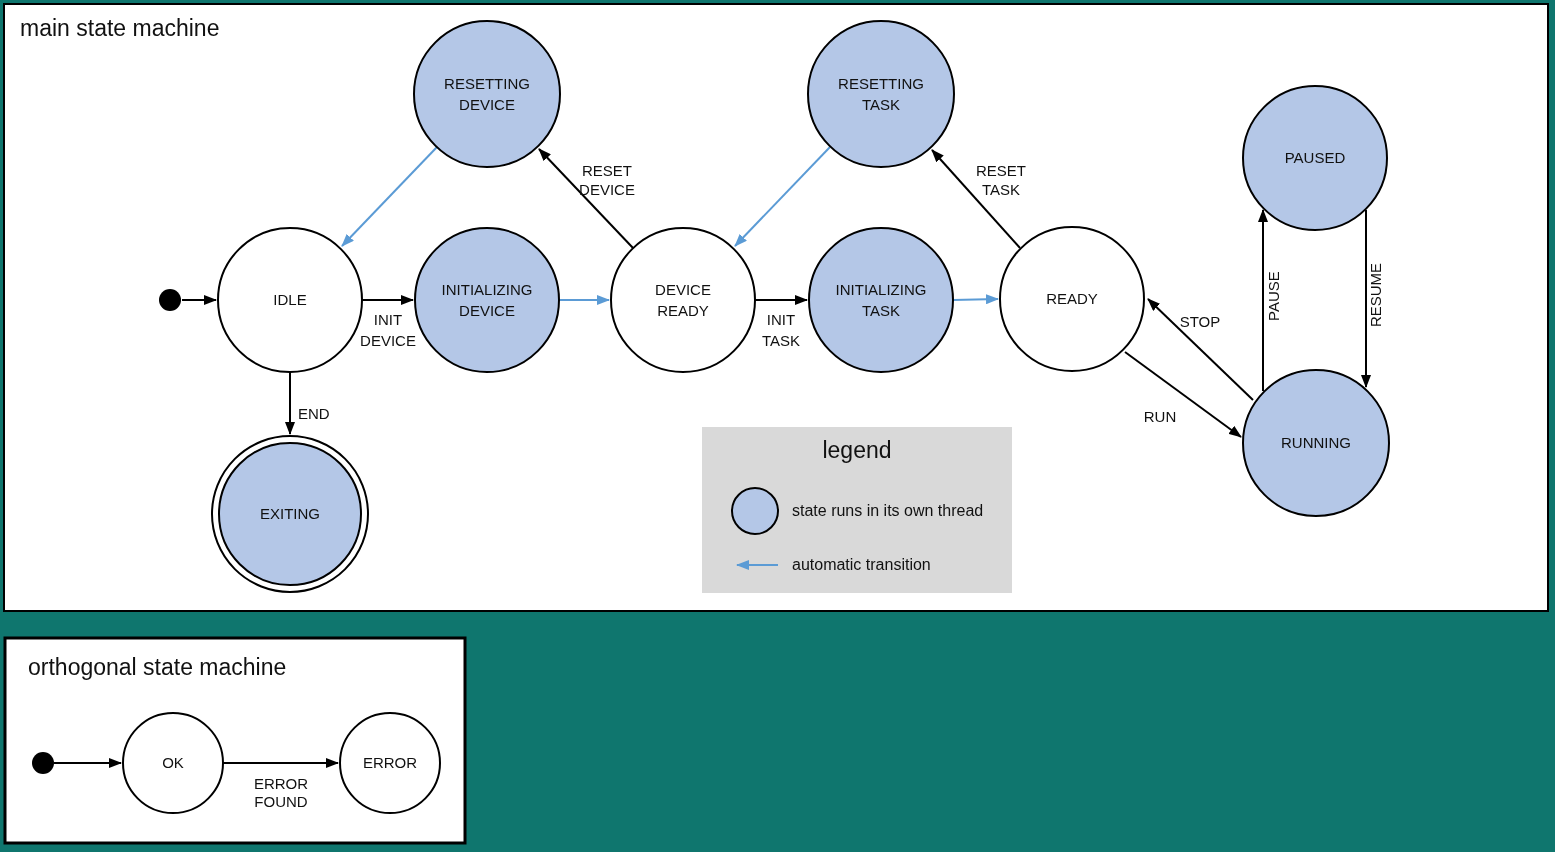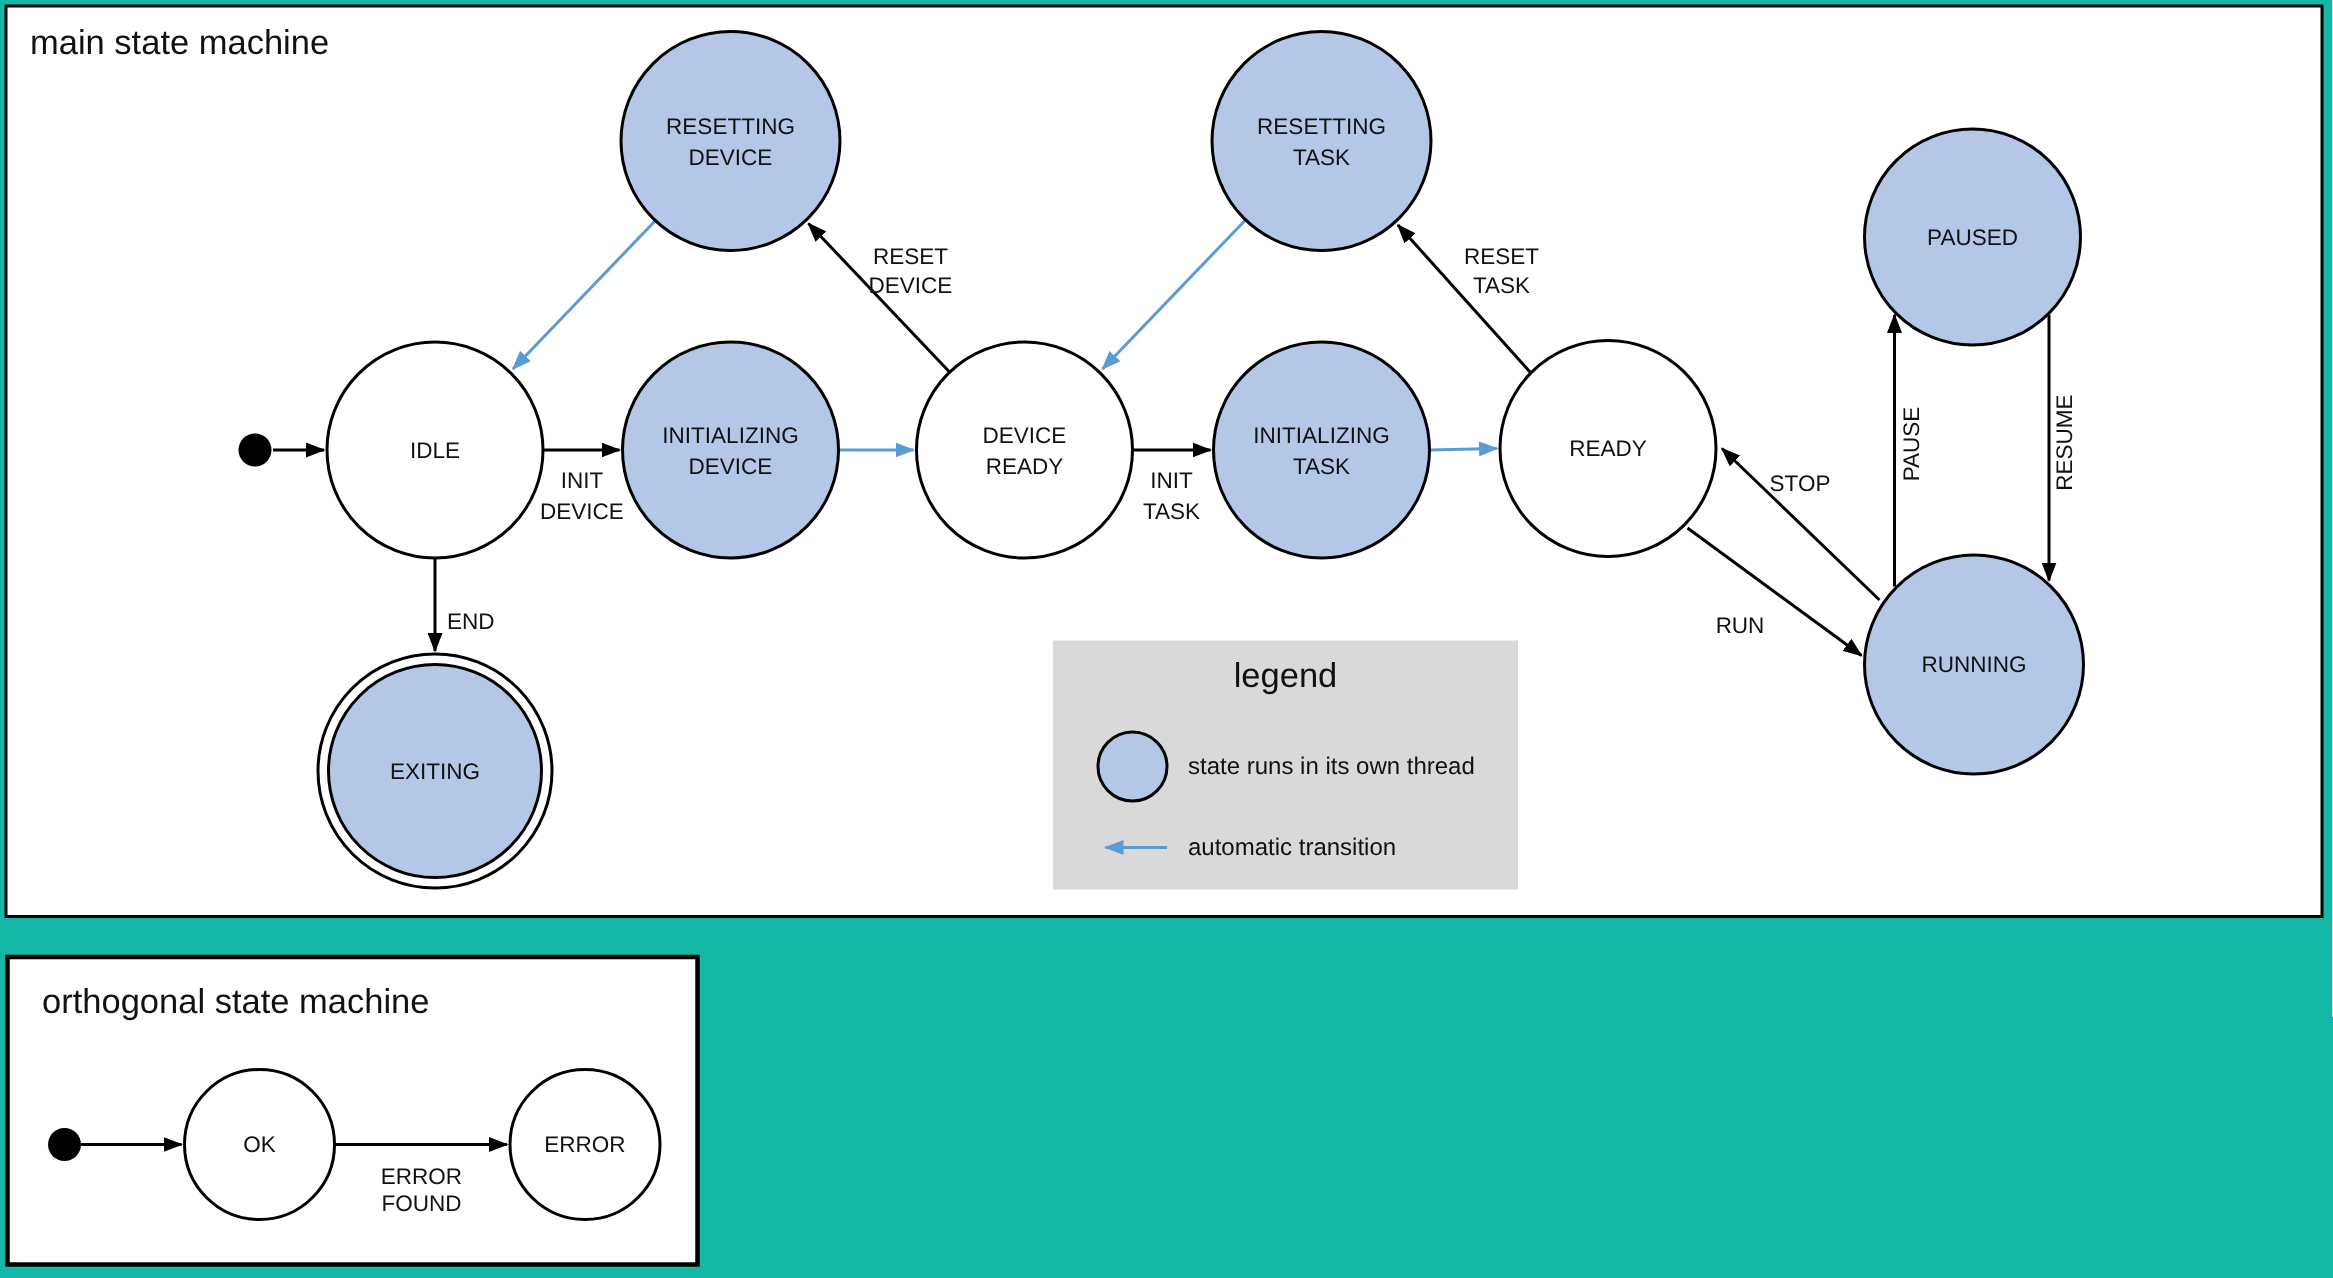--- a/index.html
+++ b/index.html
@@ -1,16 +1,16 @@
 <!DOCTYPE html>
 <html><head>
 <meta charset="utf-8">
 <style>
   html,body { margin:0; padding:0; background:#ffffff; }
-  .stage { position:relative; width:1555px; height:852px; background:#14b8a6; }
+  .stage { position:relative; width:1555px; height:852px; background:#0f766e; }
   svg text {
     font-family: "Liberation Sans", sans-serif;
     fill:#111111;
   }
   .box-title  { font-size:23px; }
   .state-label, .trans-label { font-size:15px; text-anchor:middle; }
   .trans-label-start { font-size:15px; text-anchor:start; }
   .legend-title { font-size:23px; text-anchor:middle; }
   .legend-text { font-size:16px; }
   .edge  { stroke:#000000; stroke-width:2; fill:none; }

